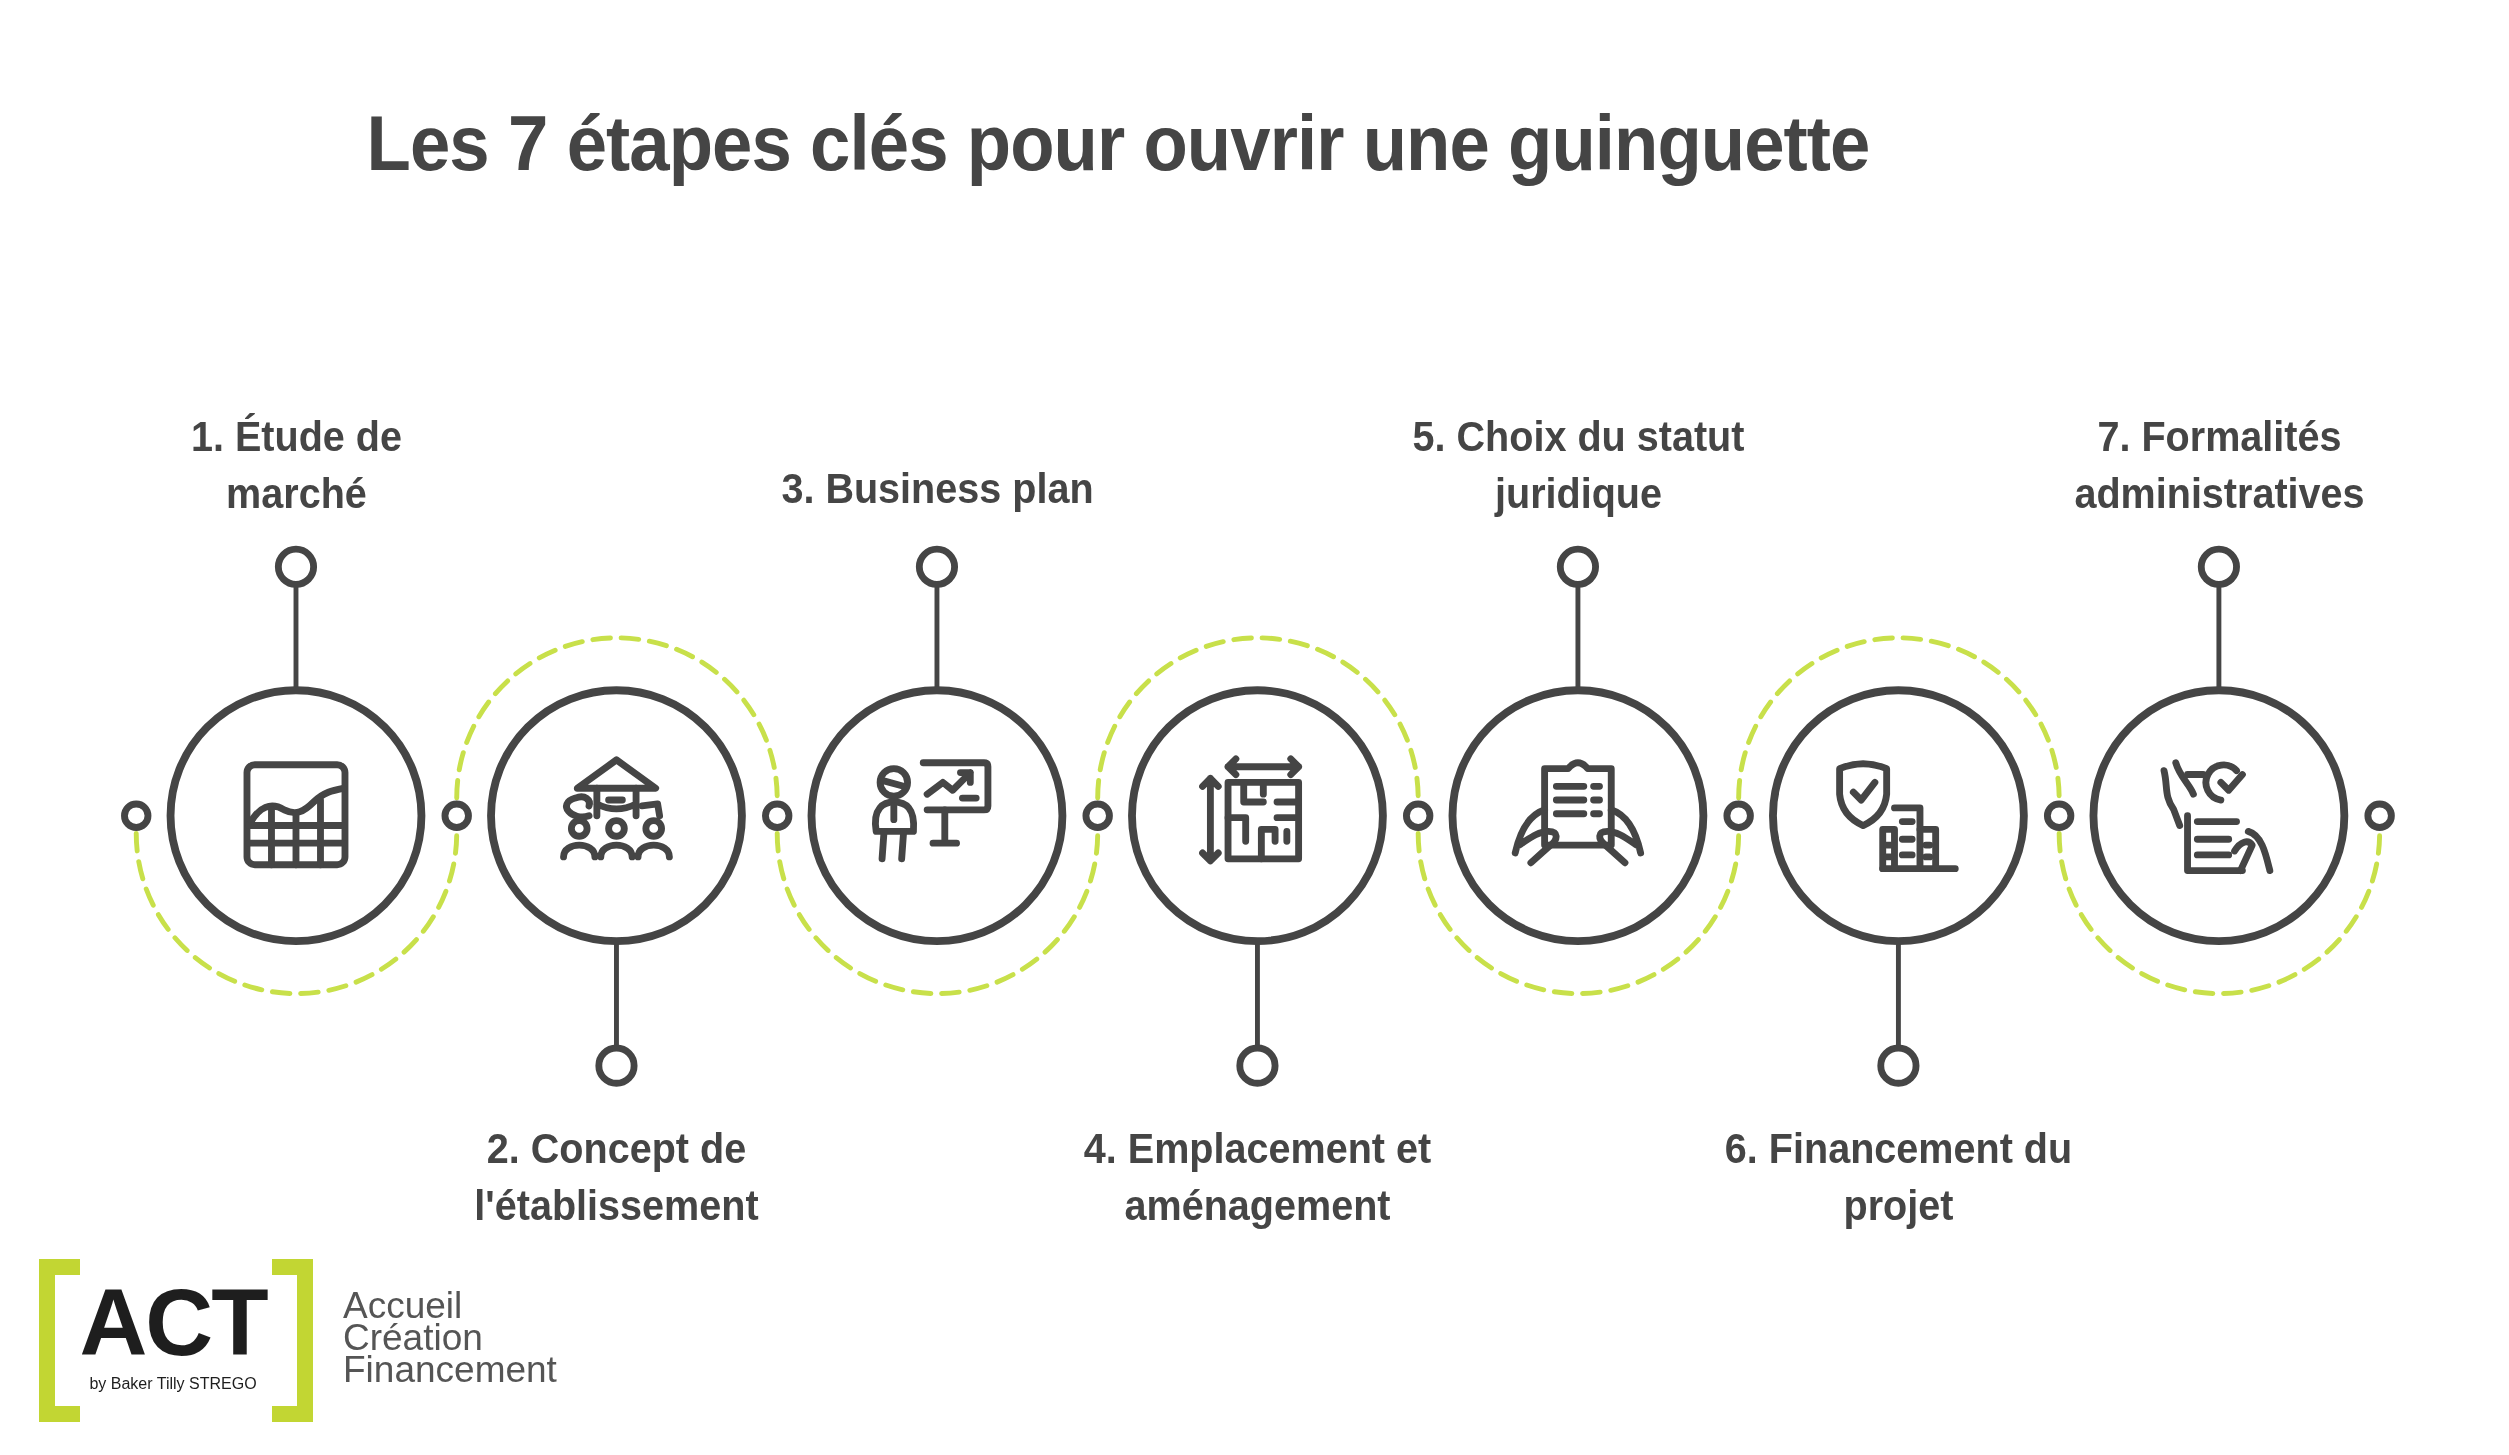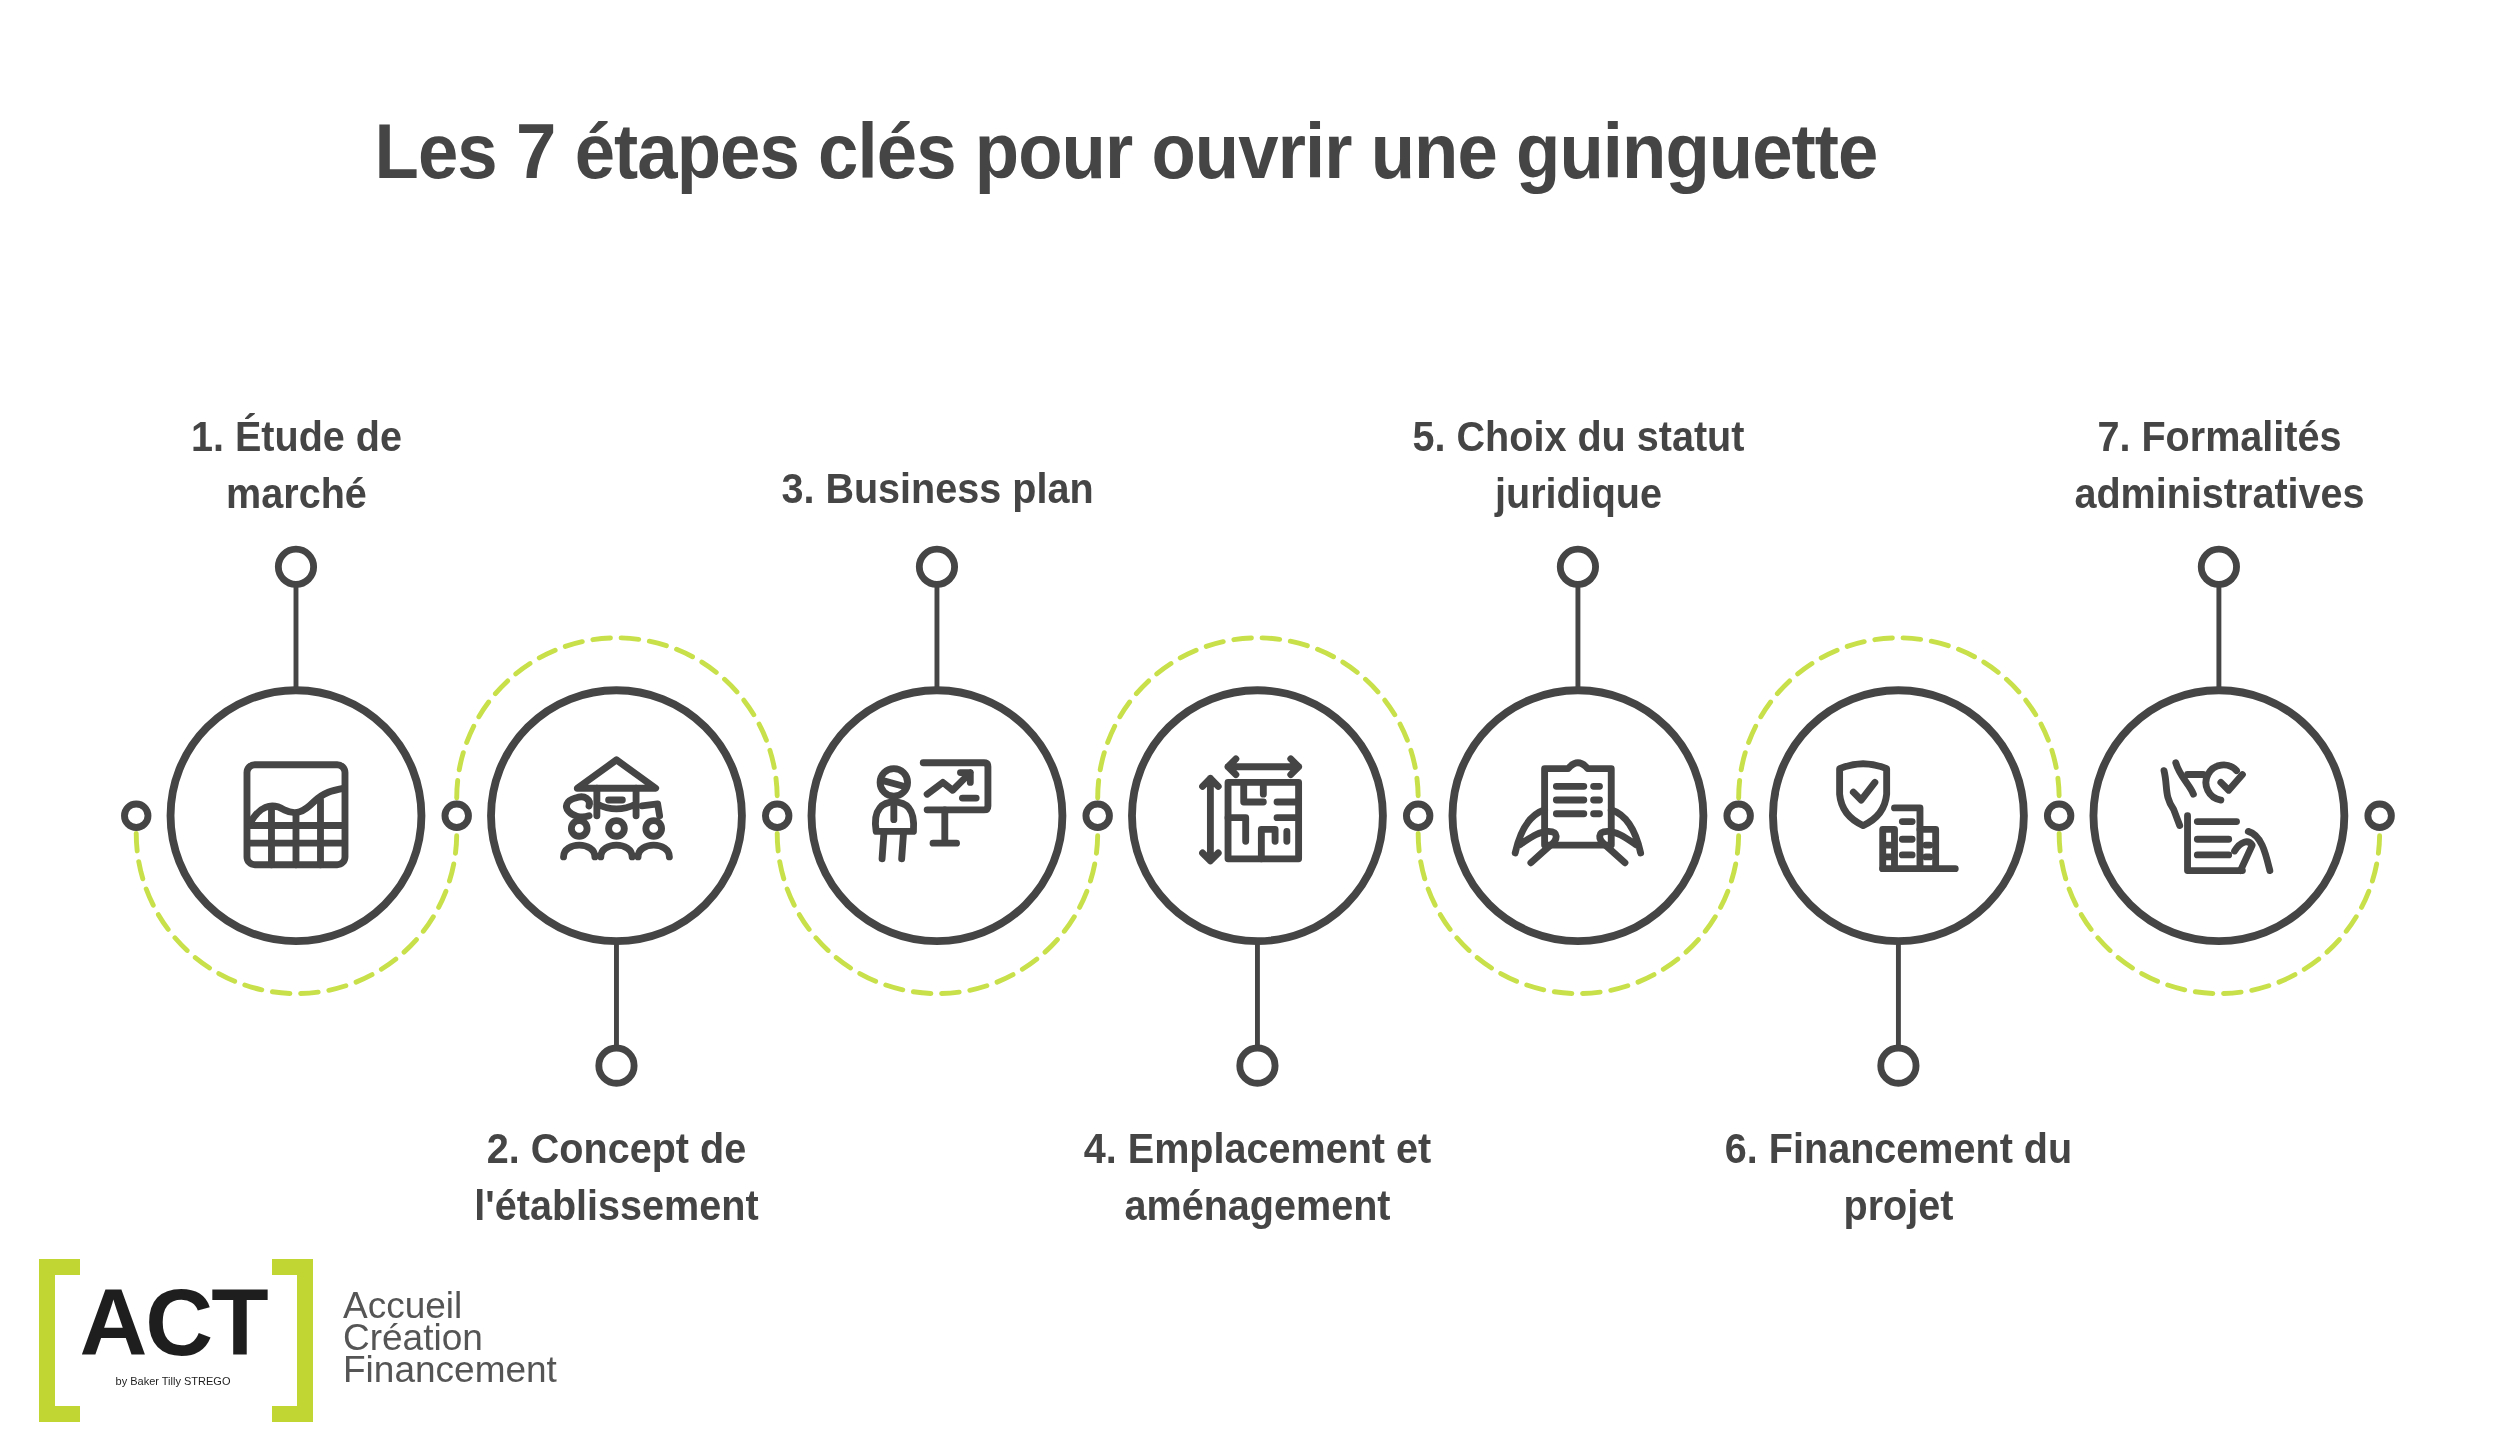--- a/index.html
+++ b/index.html
@@ -1,27 +1,27 @@
 <!DOCTYPE html>
 <html><head>
 <meta charset="utf-8">
 <style>
   html, body { margin:0; padding:0; background:#ffffff; }
   body { width:2509px; height:1456px; position:relative; overflow:hidden; font-family:"Liberation Sans", sans-serif; color:#454545; }
-  .title { position:absolute; left:0; width:2236px; top:98px; text-align:center; font-family:"Liberation Sans", sans-serif; font-weight:bold; font-size:78px; letter-spacing:-1px; color:#454545; margin:8px; }
+  .title { position:absolute; left:0; width:2236px; top:98px; text-align:center; font-family:"Liberation Sans", sans-serif; font-weight:bold; font-size:78px; letter-spacing:-1px; color:#454545; margin:0; }
   .title span { display:inline-block; transform:scaleX(0.93); }
   svg.diagram { position:absolute; left:0; top:0; }
   .label { position:absolute; width:451px; text-align:center; font-weight:bold; font-size:43px; line-height:57px; color:#454545; transform:scaleX(0.92); }
   .label div { white-space:nowrap; }
   .logo { position:absolute; left:39px; top:1259px; width:274px; height:163px; }
   .bracket { position:absolute; top:0; width:41px; height:163px; border:16.7px solid #c2d633; box-sizing:border-box; }
   .bracket.l { left:0; border-right:none; }
   .bracket.r { right:0; border-left:none; }
   .logo-act { position:absolute; left:39px; top:9.8px; width:190px; text-align:center; font-weight:bold; font-size:94px; line-height:108px; color:#1e1e1e; letter-spacing:-2px; }
-  .logo-by { position:absolute; left:39px; top:116px; width:190px; text-align:center; font-size:11px; color:#1e1e1e; }
+  .logo-by { position:absolute; left:39px; top:116px; width:190px; text-align:center; font-size:16px; color:#1e1e1e; }
   .logo-tag { position:absolute; left:343px; top:1290px; font-size:37px; line-height:32px; color:#555; }
   .logo-tag div { white-space:nowrap; }
 </style>
 </head>
 <body>
 
 <h1 class="title"><span>Les 7 étapes clés pour ouvrir une guinguette</span></h1>
 
 <svg class="diagram" width="2509" height="1456" viewBox="0 0 2560 1485" xmlns="http://www.w3.org/2000/svg">
   <g fill="none" stroke="#c8e04a" stroke-width="5" stroke-dasharray="18 11" stroke-linecap="round">

